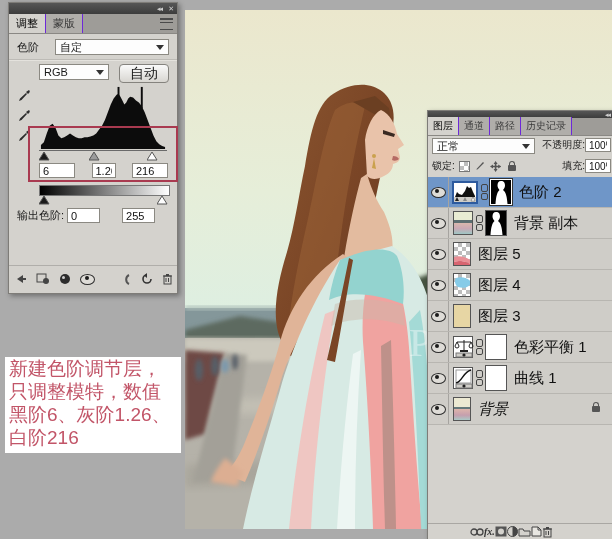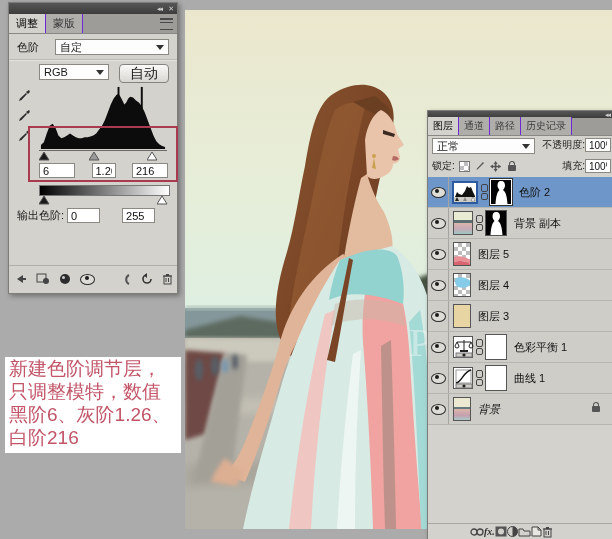--- a/index.html
+++ b/index.html
@@ -62,21 +62,21 @@
   .lp-blend input,.lp-lock input{width:26px;height:14px;font-size:10px;}
   .lp-lock{position:absolute;left:4px;top:47px;right:3px;display:flex;align-items:center;height:16px;}
   .lockico{width:12px;height:12px;margin-right:4px;position:relative;}
   .lp-rows{position:absolute;left:0;top:66px;right:0;}
   .lrow{position:relative;height:30px;border-bottom:1px solid #b8b6b1;display:flex;align-items:center;background:#cfcdc8;}
   .lrow.sel{background:#6f96c8;}
   .eyecell{width:20px;align-self:stretch;border-right:1px solid #a6a4a0;display:flex;align-items:center;justify-content:center;flex:none;}
   .thumb{border:1px solid #555;background:#fff;flex:none;box-sizing:border-box;}
   .chain{width:8px;height:16px;flex:none;margin:0 2px;display:flex;flex-direction:column;align-items:center;justify-content:center;gap:1px;}
   .chain i{width:5px;height:6px;border:1px solid #444;border-radius:2px;background:transparent;}
-  .lname{font-size:11px;color:#111;margin-left:7px;white-space:nowrap;}
+  .lname{font-size:15px;color:#111;margin-left:7px;white-space:nowrap;}
   .checker{background-image:linear-gradient(45deg,#bdbdbd 25%,transparent 25%,transparent 75%,#bdbdbd 75%),linear-gradient(45deg,#bdbdbd 25%,#fff 25%,#fff 75%,#bdbdbd 75%);background-size:8px 8px;background-position:0 0,4px 4px;}
   .lockglyph{width:8px;height:6px;background:#555;position:relative;border-radius:1px;}
   .lockglyph:before{content:"";position:absolute;left:1px;top:-4px;width:4px;height:4px;border:1.5px solid #555;border-bottom:none;border-radius:3px 3px 0 0;}
   .lp-footsep{position:absolute;left:0;right:0;bottom:16px;border-top:1px solid #a9a7a3;}
   .lp-footer{position:absolute;left:42px;right:4px;bottom:2px;height:13px;display:flex;align-items:center;gap:0;}
   .fx{font-size:10px;font-style:italic;font-weight:bold;color:#333;font-family:"Liberation Serif",serif;}
 
   
   #notebox{position:absolute;left:5px;top:357px;width:176px;height:96px;background:#fff;z-index:30;padding:0 4px;box-sizing:border-box;}
   #notebox div{font-size:19px;line-height:23px;letter-spacing:0;white-space:nowrap;}

